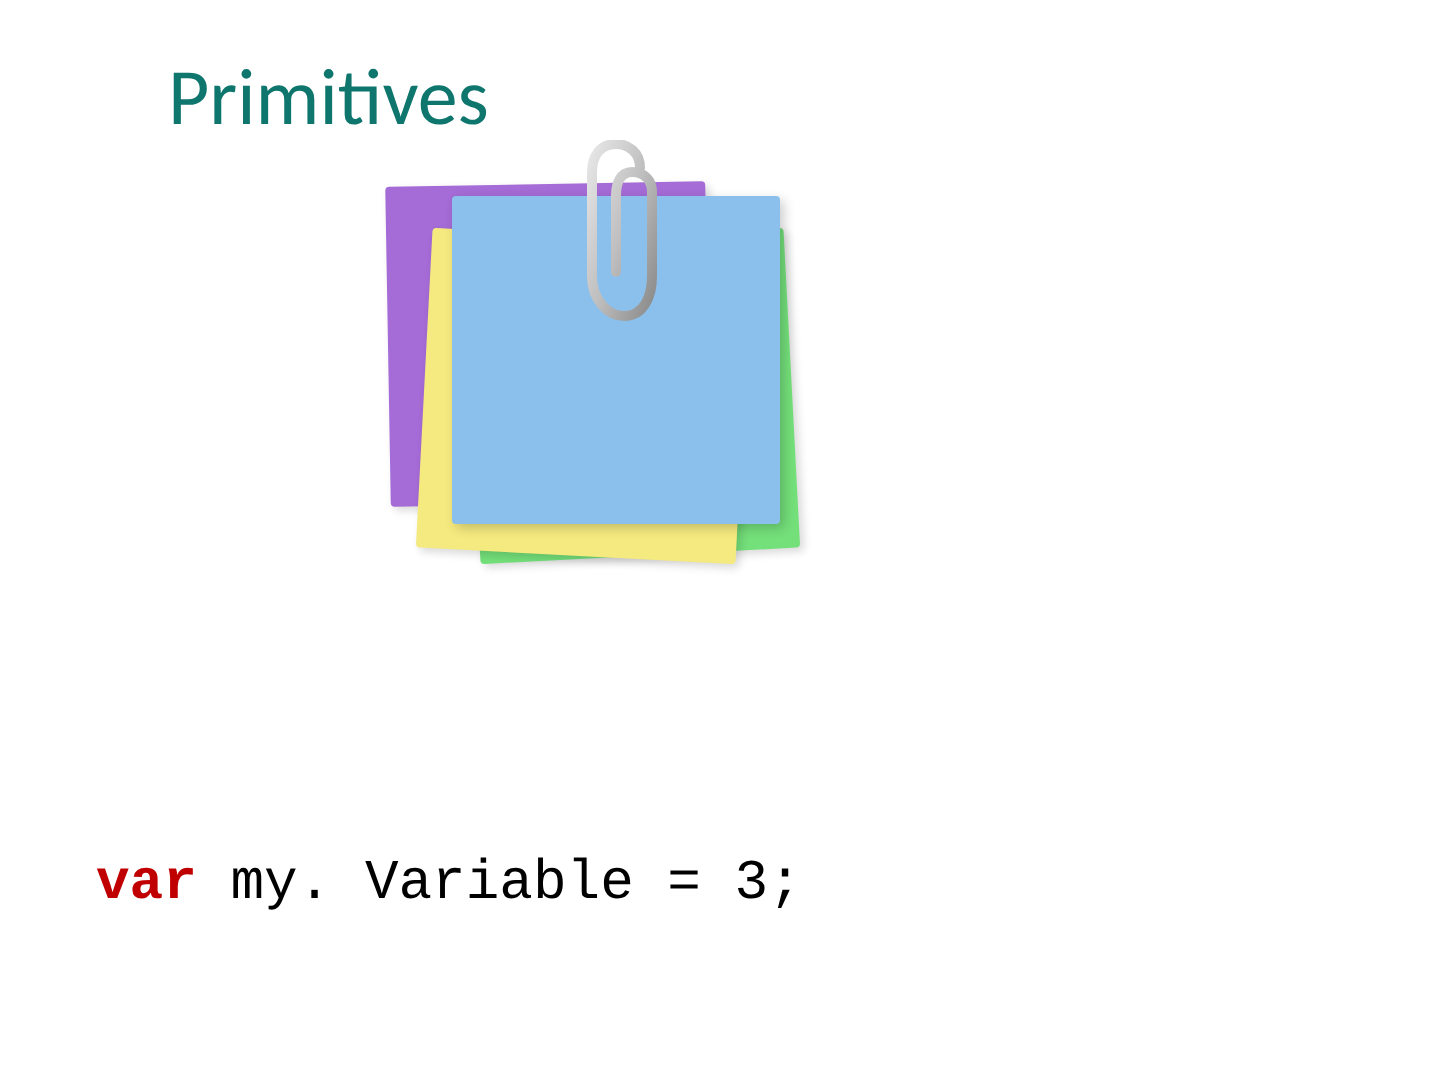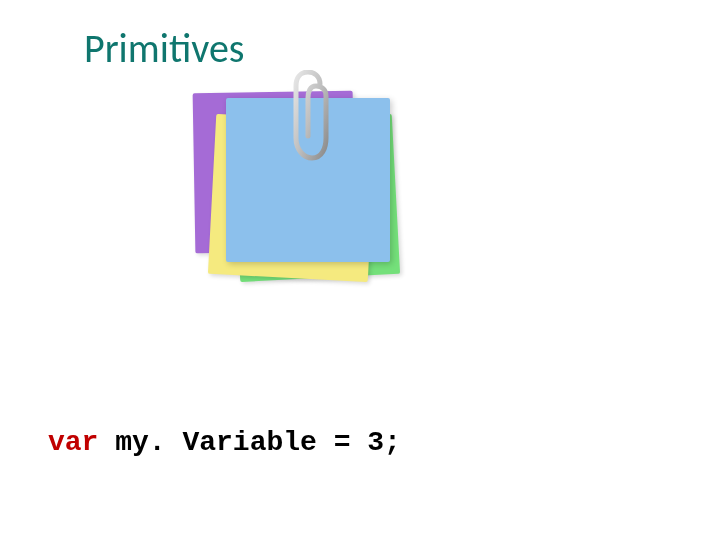--- a/index.html
+++ b/index.html
@@ -76,21 +76,21 @@
     position: absolute;
     left: 48px;
     top: 348px;
     font-family: "Courier New", Courier, monospace;
     font-size: 28px;
     line-height: 1.35;
     font-weight: bold;
     white-space: pre;
   }
   .kw  { color: #c00000; }
-  .plain { color: #000; font-weight: bold; }
+  .plain { color: #000; font-weight: normal; }
 </style>
 </head>
 <body>
 
 <div class="slide">
 
   <div class="title">Primitives</div>
 
   <div class="sticky-stack">
     <div class="note purple"></div>

